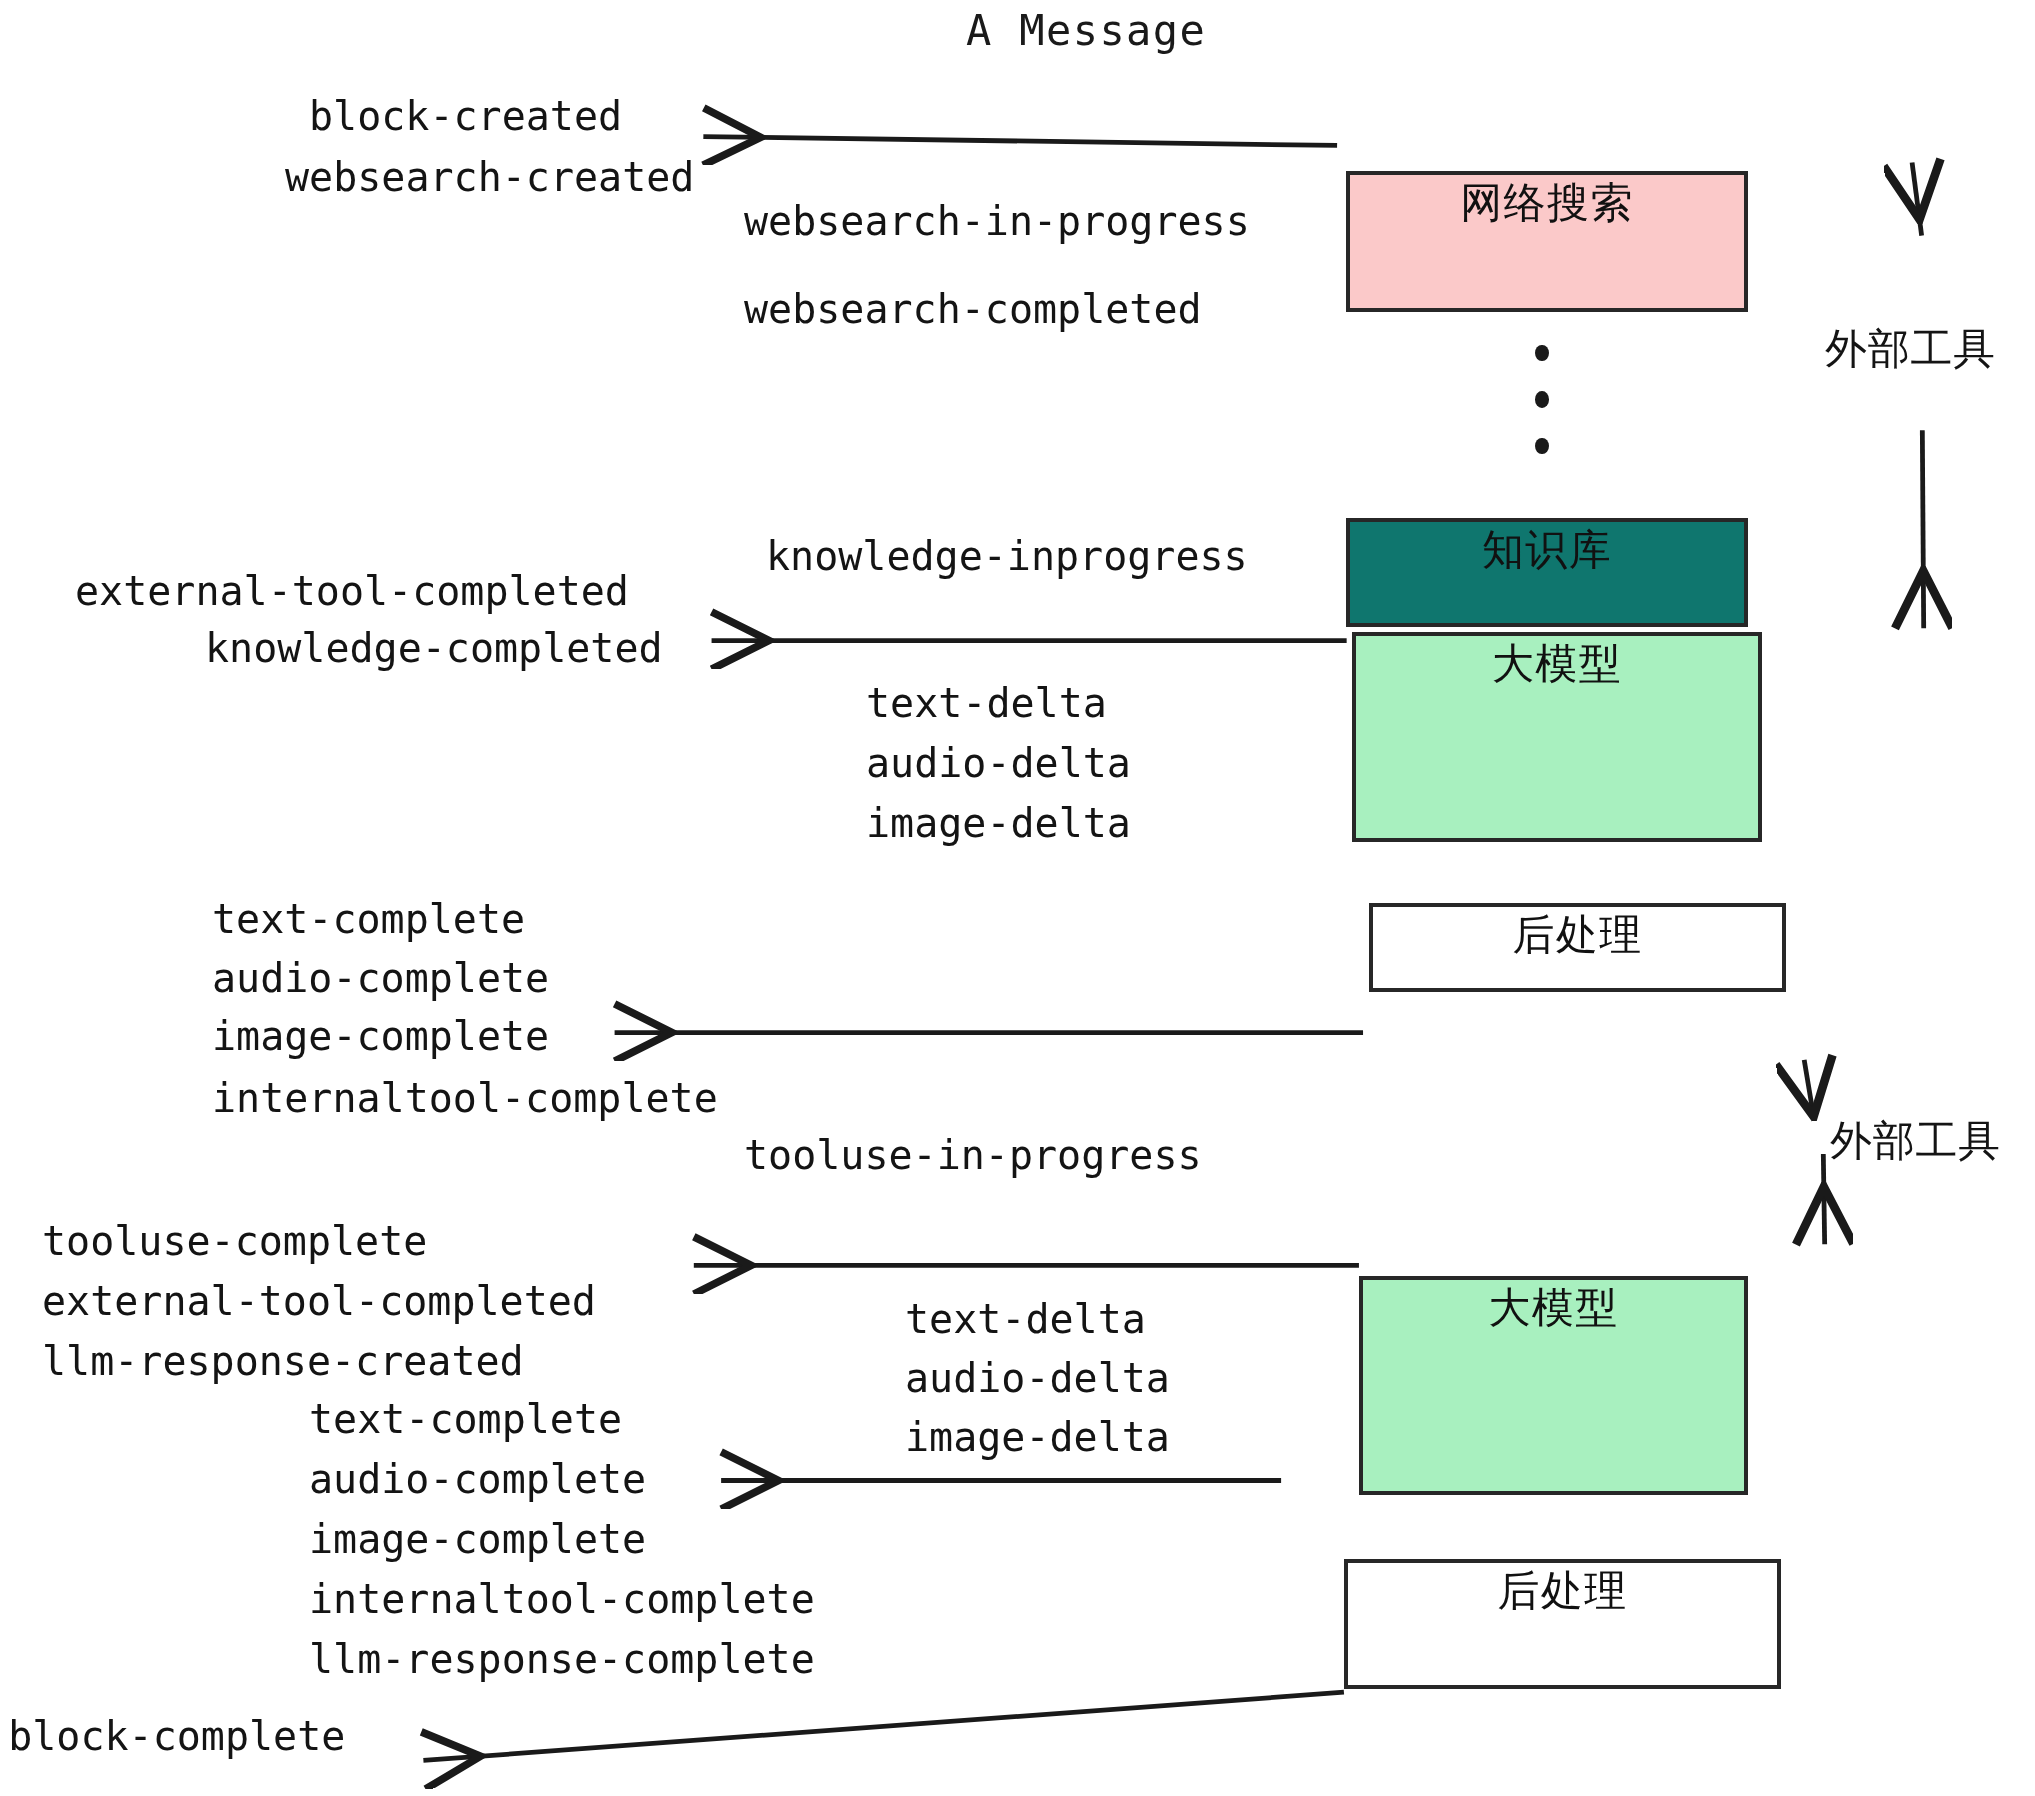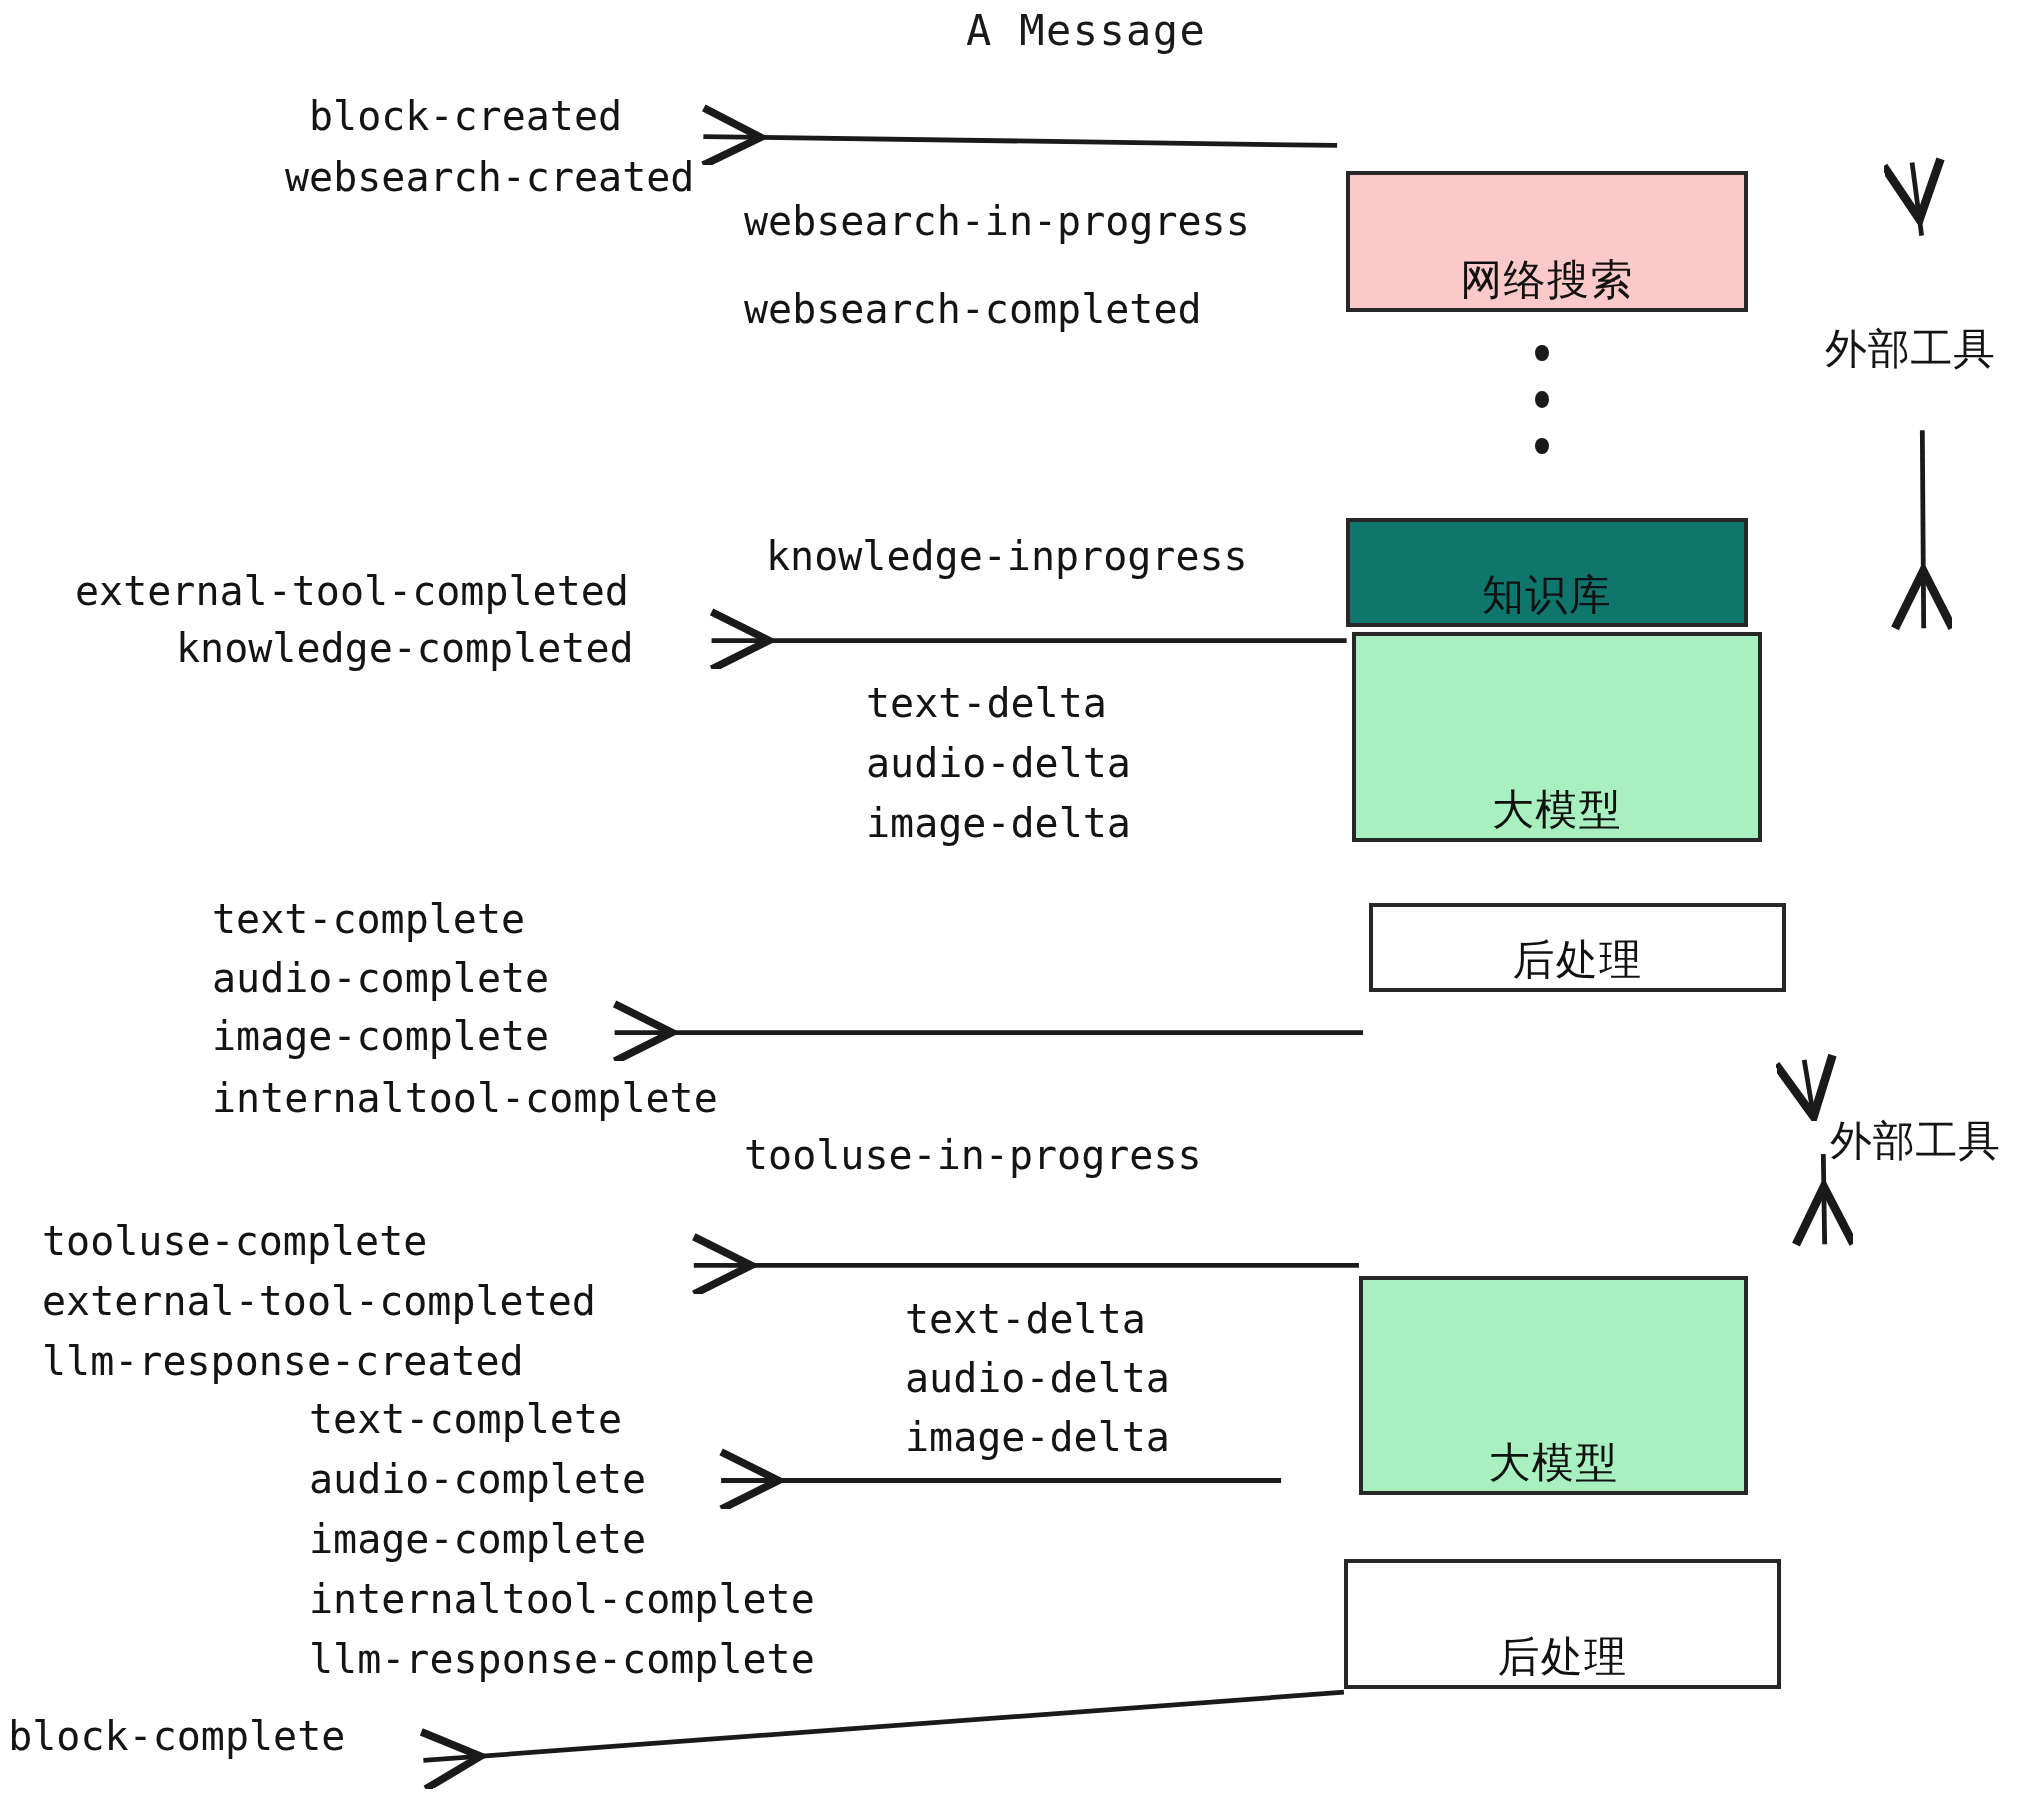--- a/index.html
+++ b/index.html
@@ -33,21 +33,21 @@
     font-size: 40px;
     color: #141414;
     white-space: nowrap;
     line-height: 1;
   }
   .box {
     position: absolute;
     box-sizing: border-box;
     border: 4.1px solid #272727;
     display: flex;
-    align-items: flex-end;
+    align-items: flex-start;
     justify-content: center;
     color: #111111;
   }
   .box-label {
     font-family: "DejaVu Sans", sans-serif;
     font-size: 42px;
     letter-spacing: 1.4px;
     white-space: nowrap;
   }
   .box-label.latin {
@@ -92,21 +92,21 @@
 <div id="stage">
 
   <div class="title">A Message</div>
 
   <div class="evt" style="left:309px;  top:96px;">block-created</div>
   <div class="evt" style="left:285px;  top:157px;">websearch-created</div>
   <div class="evt" style="left:744px; top:289px;">websearch-completed</div>
   <div class="evt" style="left:744px; top:201px;">websearch-in-progress</div>
   <div class="evt" style="left:766px; top:536px;">knowledge-inprogress</div>
   <div class="evt" style="left:75px;  top:571px;">external-tool-completed</div>
-  <div class="evt" style="left:176px;  top:628px;">knowledge-completed</div>
+  <div class="evt" style="left:205px;  top:628px;">knowledge-completed</div>
   <div class="evt" style="left:866px; top:683px;">text-delta</div>
   <div class="evt" style="left:866px; top:743px;">audio-delta</div>
   <div class="evt" style="left:866px; top:803px;">image-delta</div>
   <div class="evt" style="left:212px;  top:899px;">text-complete</div>
   <div class="evt" style="left:212px;  top:958px;">audio-complete</div>
   <div class="evt" style="left:212px;  top:1016px;">image-complete</div>
   <div class="evt" style="left:212px;  top:1078px;">internaltool-complete</div>
   <div class="evt" style="left:744px; top:1135px;">tooluse-in-progress</div>
   <div class="evt" style="left:42px;   top:1221px;">tooluse-complete</div>
   <div class="evt" style="left:42px;   top:1281px;">external-tool-completed</div>

